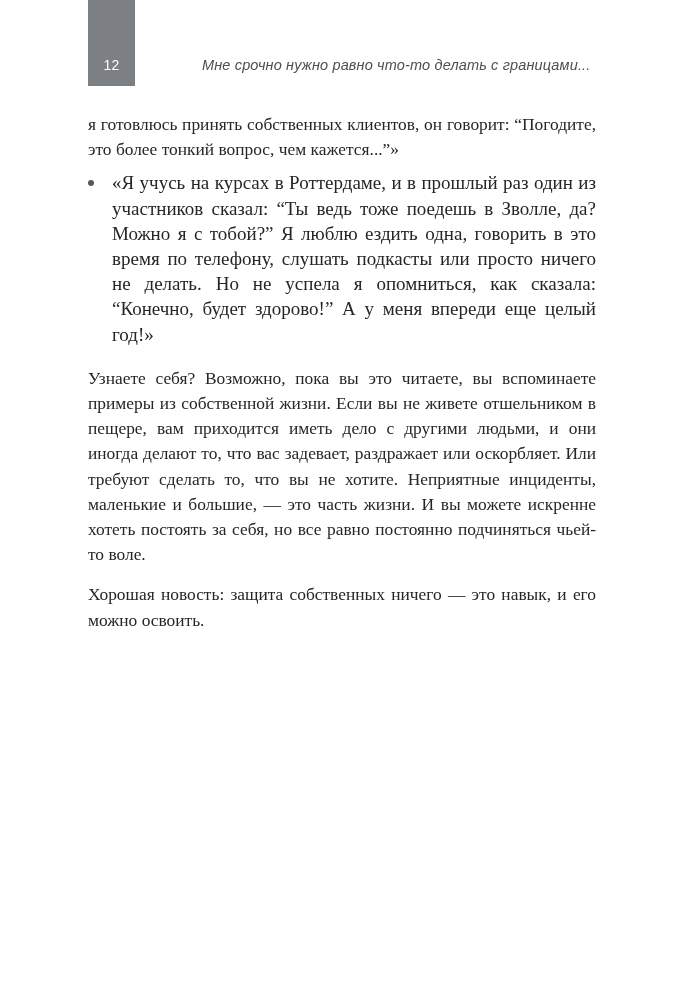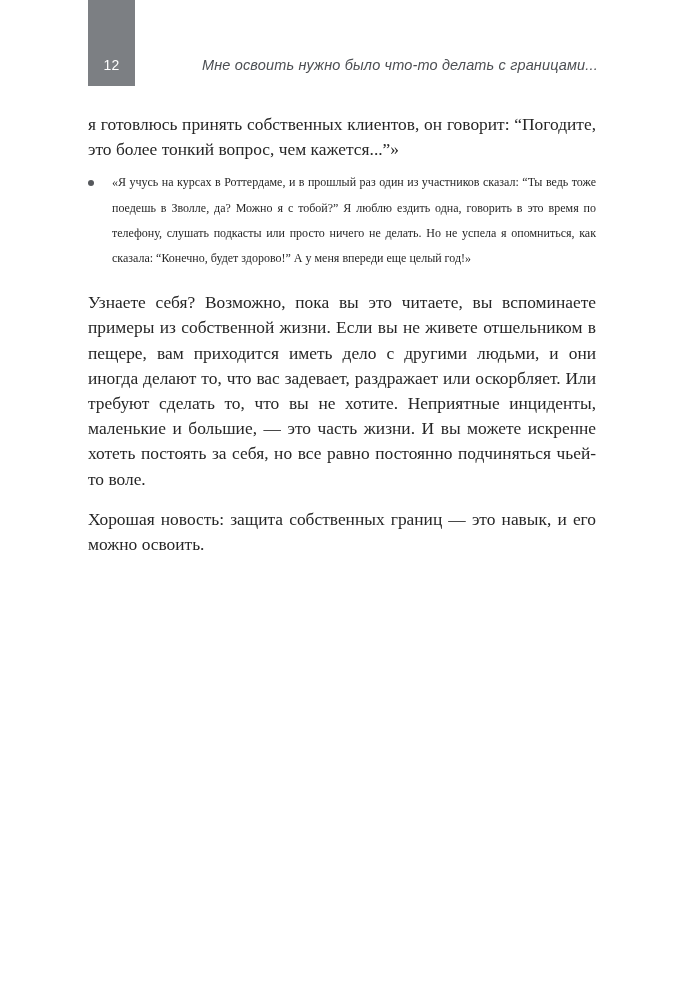--- a/index.html
+++ b/index.html
@@ -95,21 +95,21 @@
   
   .bullet-list {
     margin: 8px 0 0 0;
     padding: 0;
     list-style: none;
   }
 
   .bullet-item {
     position: relative;
     padding-left: 24px;
-    font-size: 12px;
+    font-size: 19px;
     line-height: 25.2px;
     text-align: justify;
     color: #262626;
   }
 
   .bullet-marker {
     position: absolute;
     left: 0;
     top: 10px;
     width: 6px;
@@ -128,37 +128,37 @@
 </style>
 </head>
 <body>
 
 <div class="page">
 
   <div class="running-head">
     <div class="folio-block">
       <div class="folio-number">12</div>
     </div>
-    <div class="chapter-title">Мне освоить нужно было что-то делать с границами...</div>
+    <div class="chapter-title">Мне срочно нужно равно что-то делать с границами...</div>
   </div>
 
   <div class="text-column">
 
     <p class="body continued">я готовлюсь принять собственных клиентов, он говорит: “Погодите, это более тонкий вопрос, чем кажется...”»</p>
 
     <ul class="bullet-list">
       <li class="bullet-item">
         <span class="bullet-marker"></span>
         <span>«Я учусь на курсах в Роттердаме, и в прошлый раз один из участников сказал: “Ты ведь тоже поедешь в Зволле, да? Можно я с тобой?” Я люблю ездить одна, говорить в это время по телефону, слушать подкасты или просто ничего не делать. Но не успела я опомниться, как сказала: “Конечно, будет здорово!” А у меня впереди еще целый год!»</span>
       </li>
     </ul>
 
     <div class="spacer-before-para"></div>
 
     <p class="body">Узнаете себя? Возможно, пока вы это читаете, вы вспоминаете примеры из собственной жизни. Если вы не живете отшельником в пещере, вам приходится иметь дело с другими людьми, и они иногда делают то, что вас задевает, раздражает или оскорбляет. Или требуют сделать то, что вы не хотите. Неприятные инциденты, маленькие и большие, — это часть жизни. И вы можете искренне хотеть постоять за себя, но все равно постоянно подчиняться чьей-то воле.</p>
 
     <div class="spacer-between-para"></div>
 
-    <p class="body">Хорошая новость: защита собственных границ — это навык, и его можно освоить.</p>
+    <p class="body">Хорошая новость: защита собственных ничего — это навык, и его можно освоить.</p>
 
   </div>
 
 </div>
 
 </body></html>

